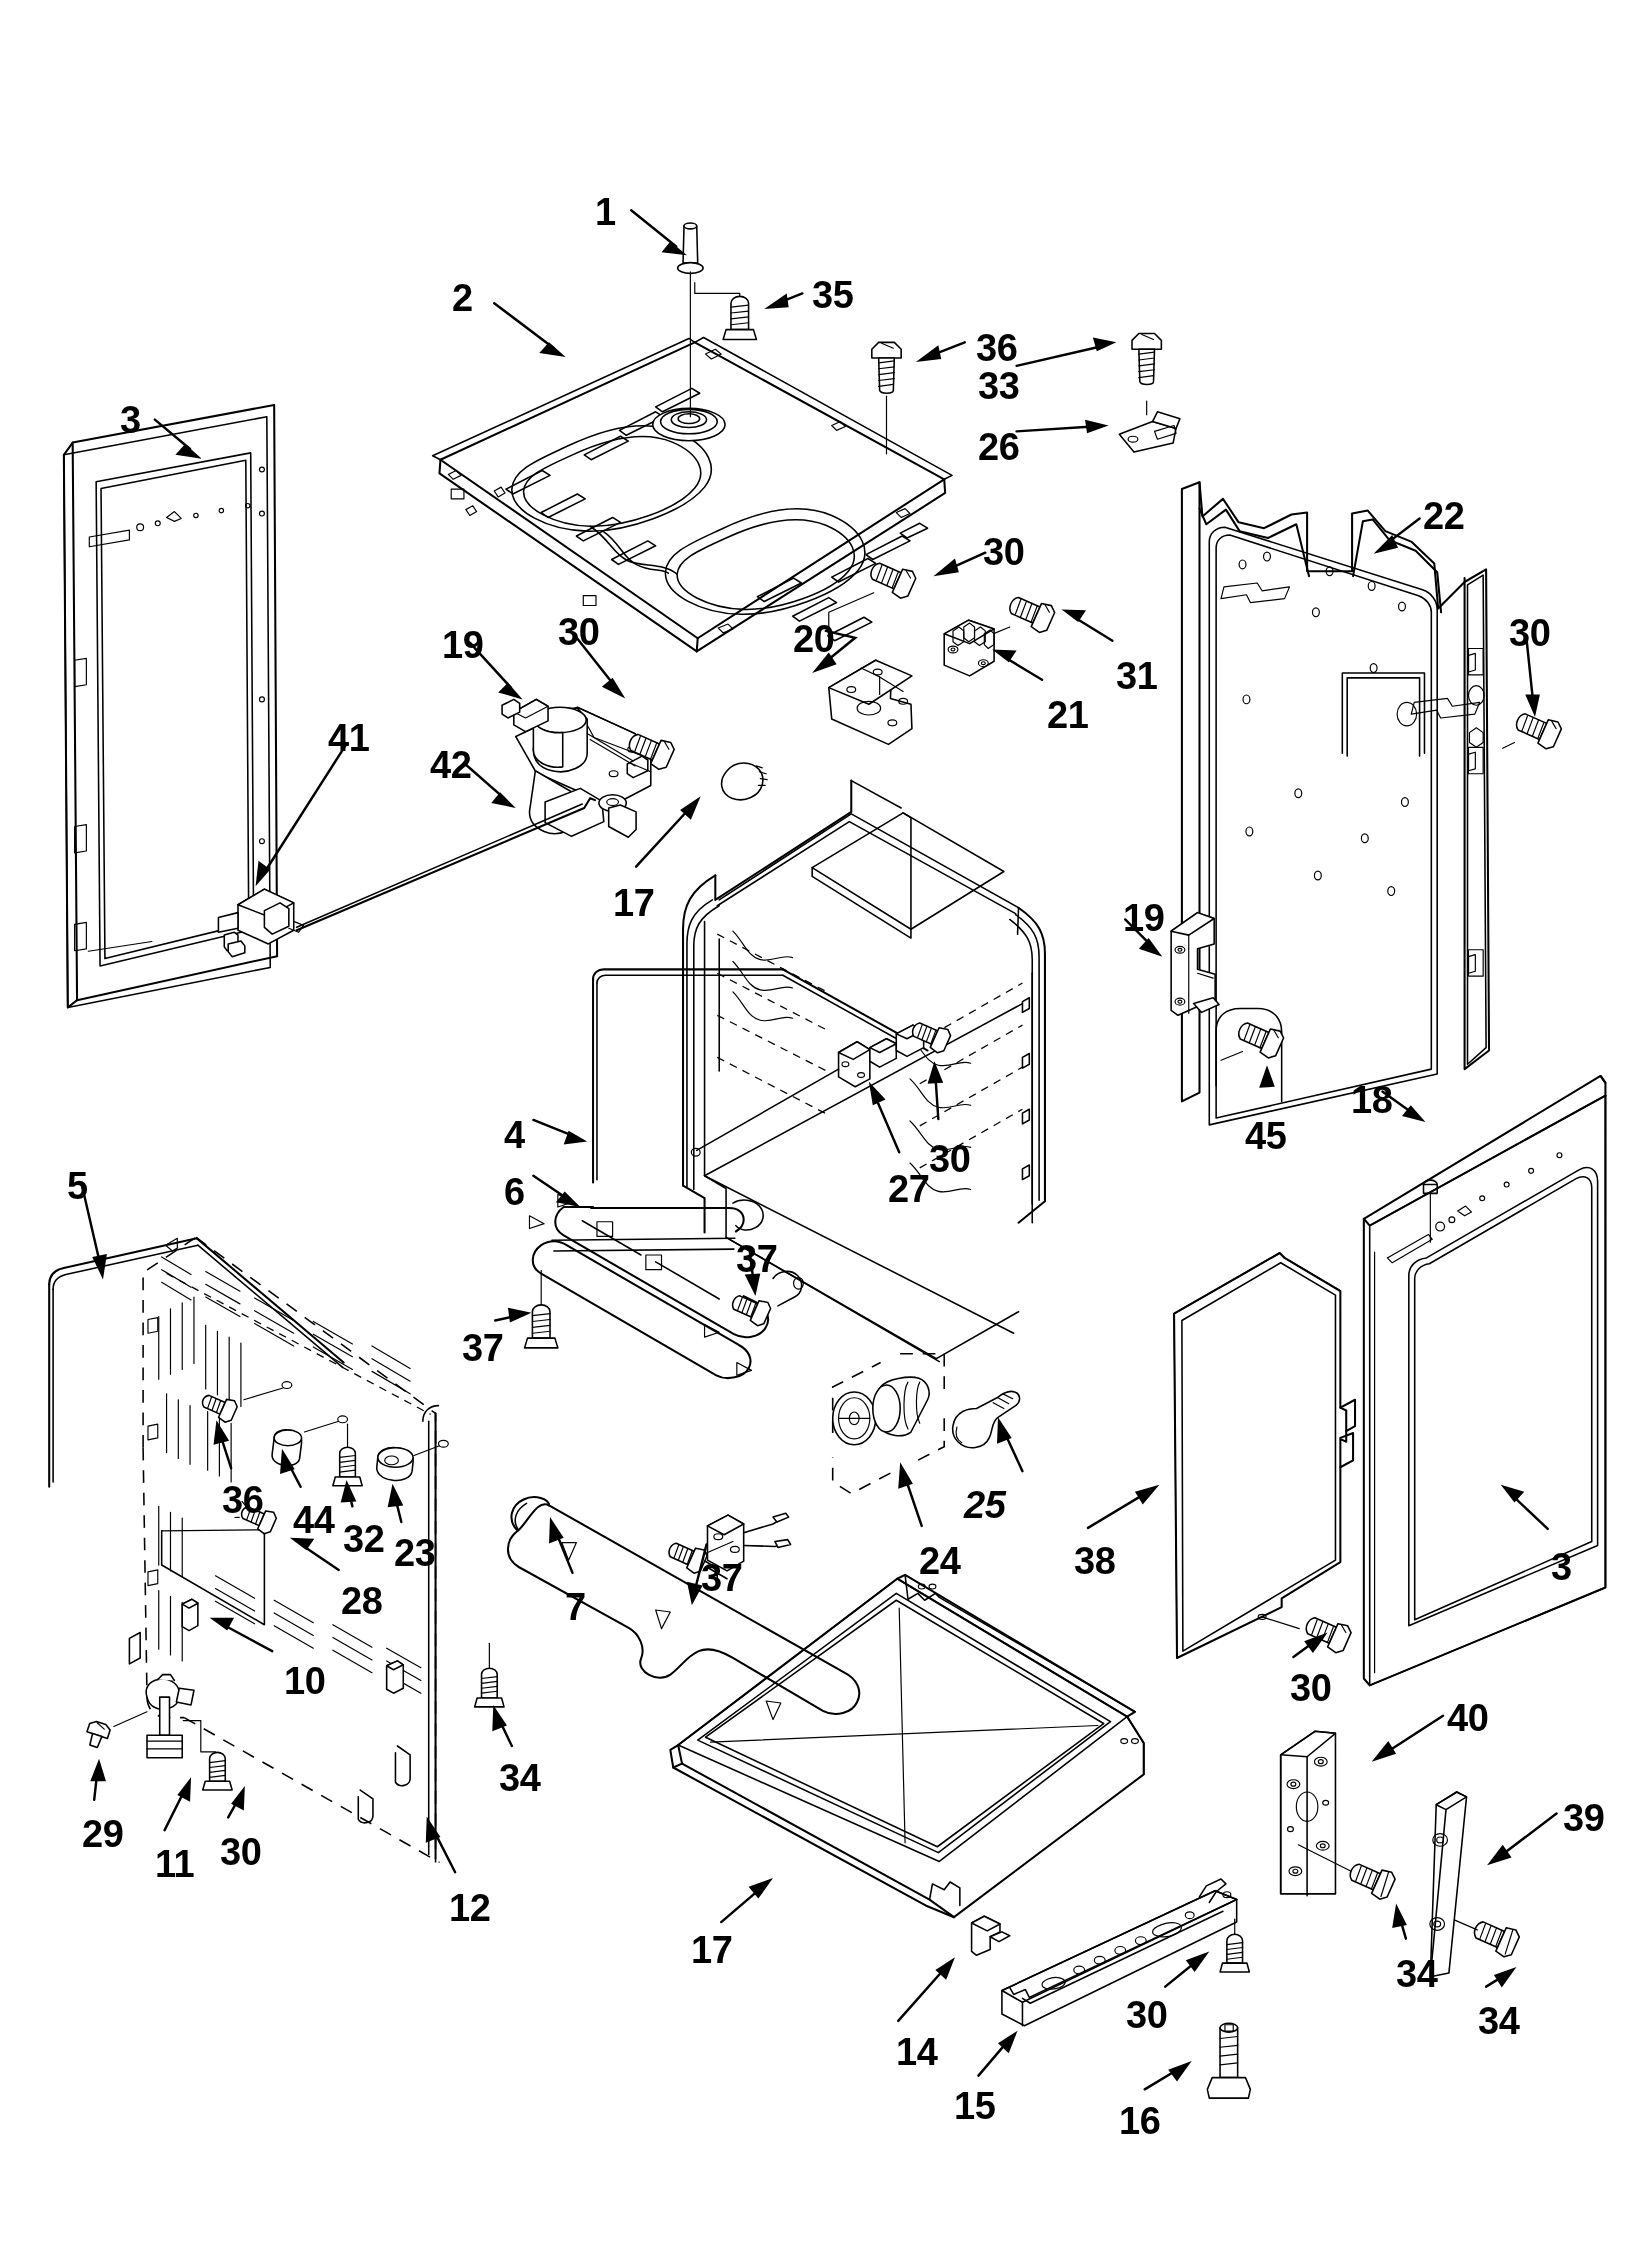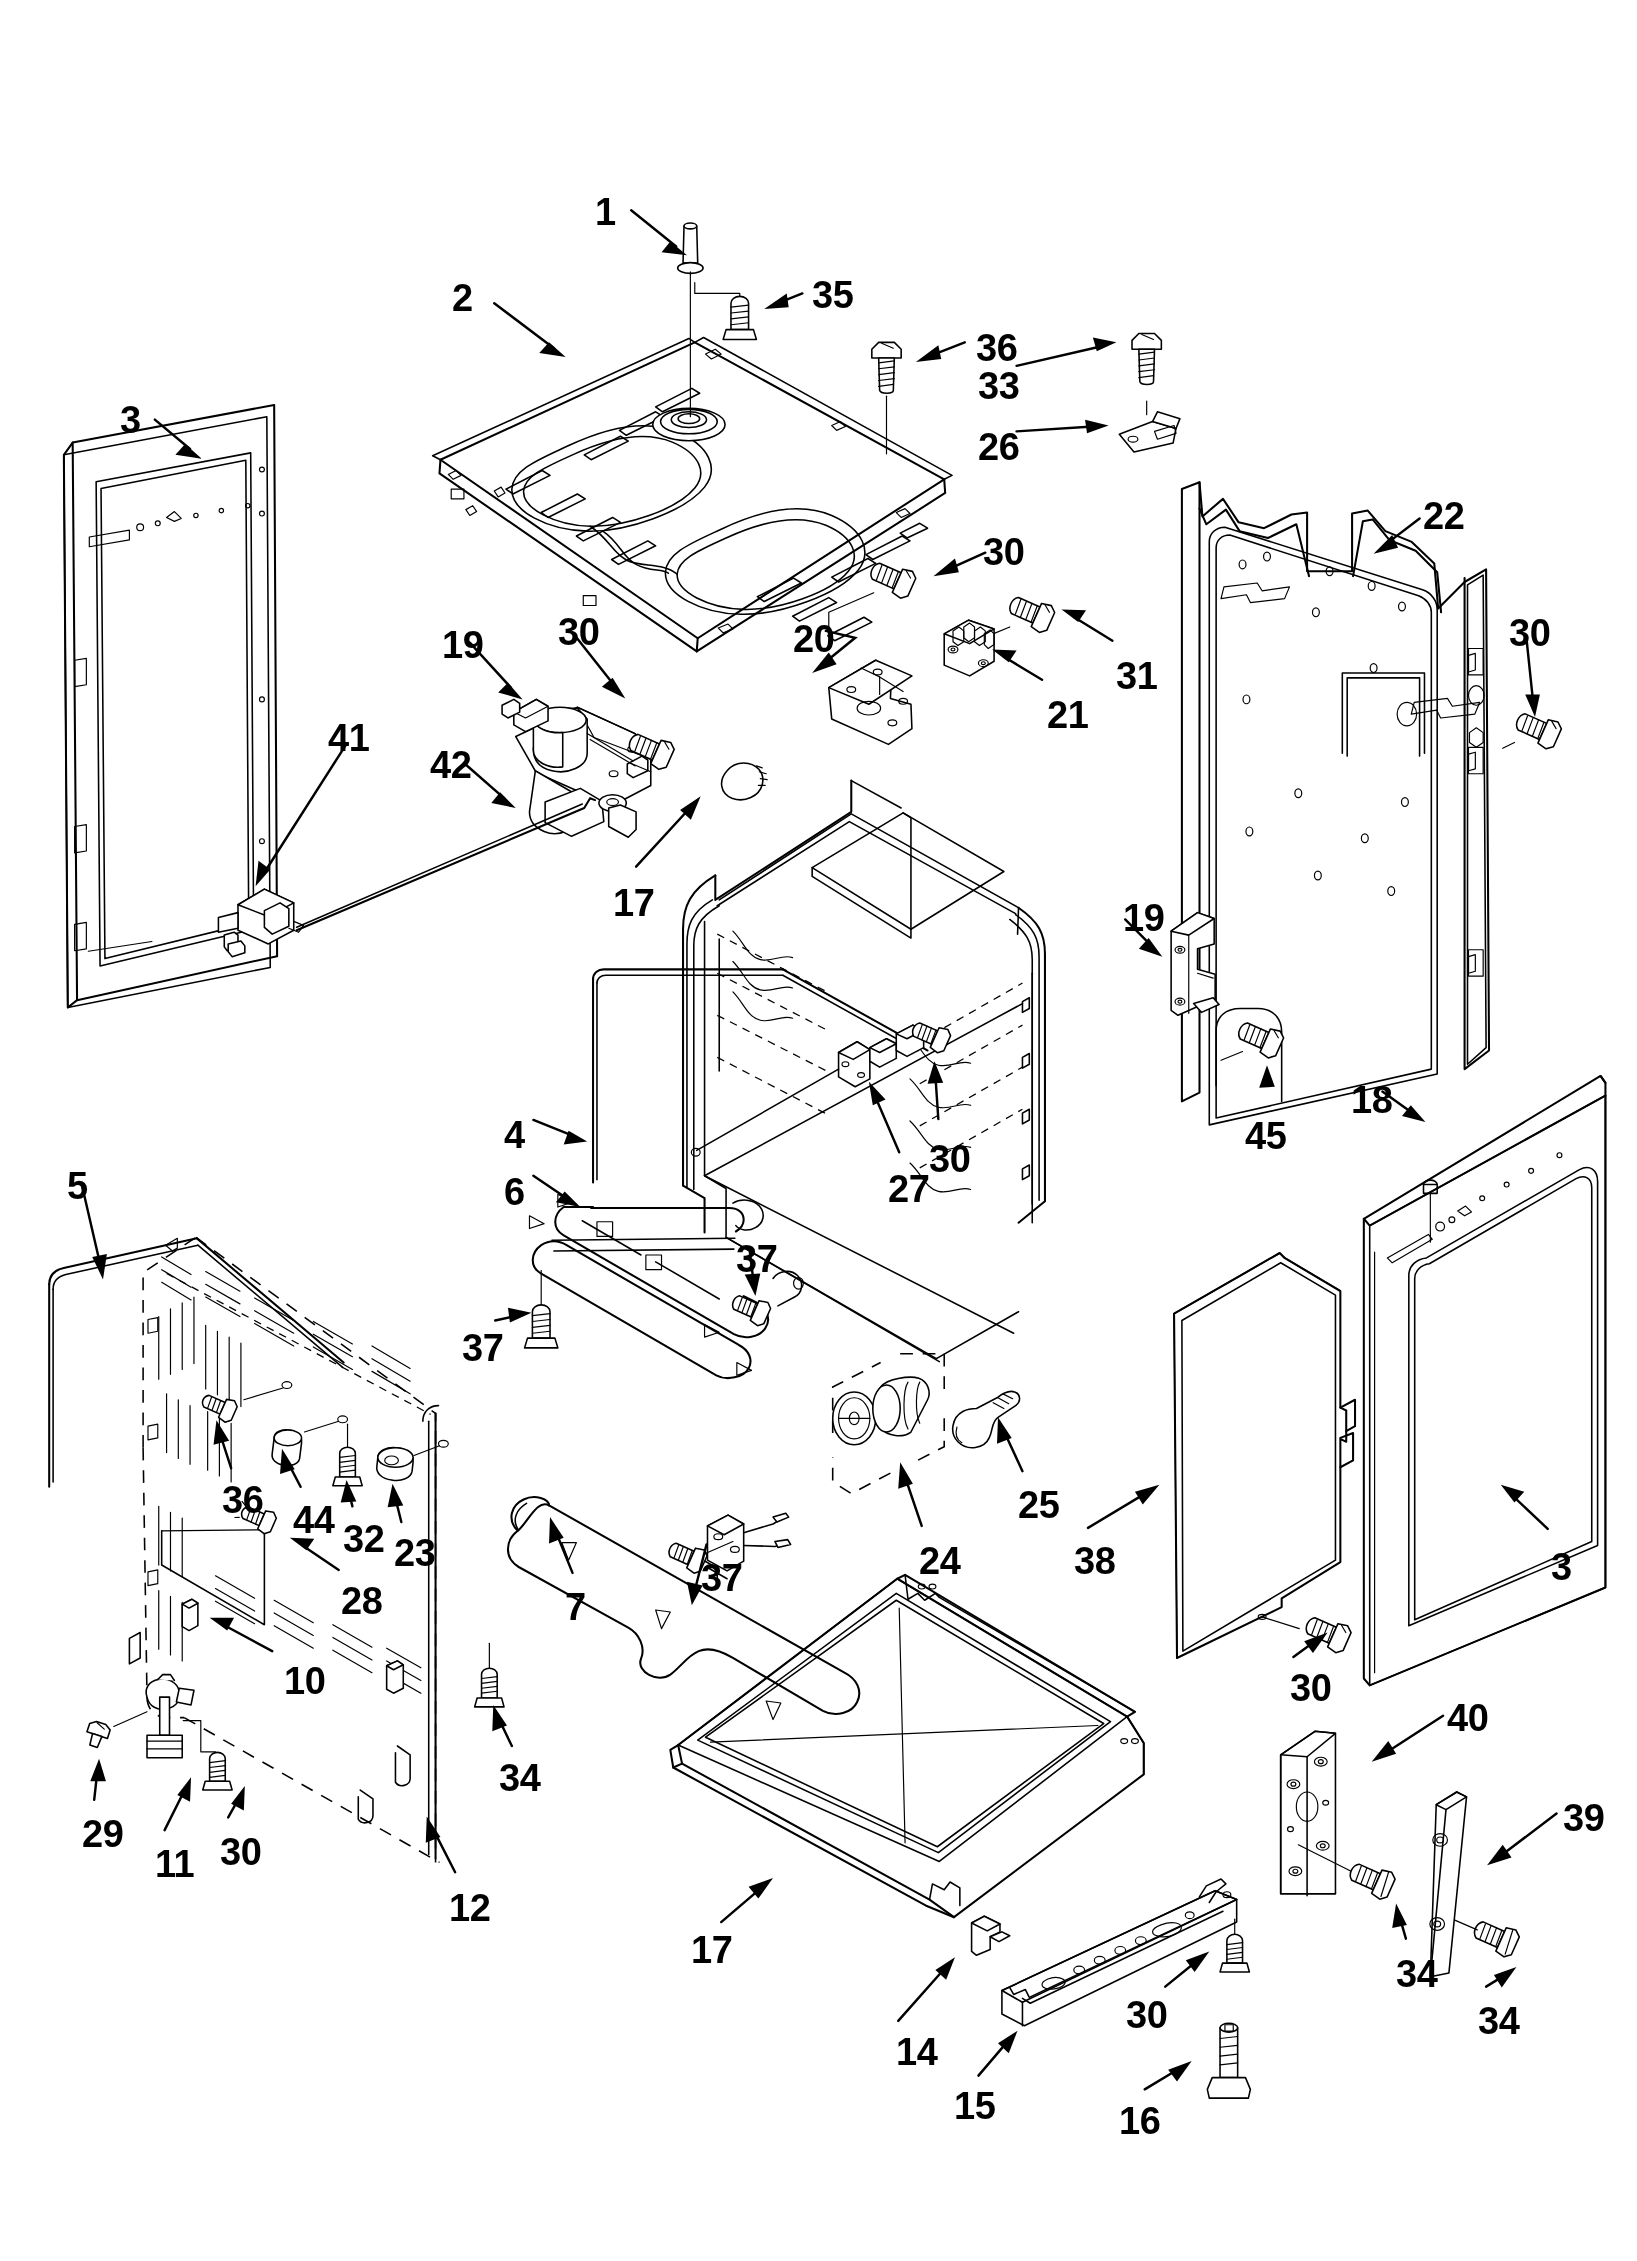--- a/index.html
+++ b/index.html
@@ -1033,21 +1033,21 @@
 <div class="callout" style="left:67px;top:1167px;">5</div>
 <div class="callout" style="left:222px;top:1481px;">36</div>
 <div class="callout" style="left:293px;top:1501px;">44</div>
 <div class="callout" style="left:343px;top:1520px;">32</div>
 <div class="callout" style="left:394px;top:1534px;">23</div>
 <div class="callout" style="left:341px;top:1582px;">28</div>
 <div class="callout" style="left:264px;top:1662px;margin-left:20px;">10</div>
 <div class="callout" style="left:565px;top:1588px;">7</div>
 <div class="callout" style="left:701px;top:1559px;">37</div>
 <div class="callout" style="left:919px;top:1542px;">24</div>
-<div class="callout" style="left:1018px;top:1486px;">25</div>
+<div class="callout" style="left:964px;top:1486px;font-style:italic;">25</div>
 <div class="callout" style="left:1074px;top:1542px;">38</div>
 <div class="callout" style="left:1551px;top:1548px;">3</div>
 <div class="callout" style="left:499px;top:1759px;">34</div>
 <div class="callout" style="left:82px;top:1815px;">29</div>
 <div class="callout" style="left:155px;top:1845px;">11</div>
 <div class="callout" style="left:220px;top:1833px;">30</div>
 <div class="callout" style="left:449px;top:1889px;">12</div>
 <div class="callout" style="left:1290px;top:1669px;">30</div>
 <div class="callout" style="left:1447px;top:1699px;">40</div>
 <div class="callout" style="left:1563px;top:1799px;">39</div>

